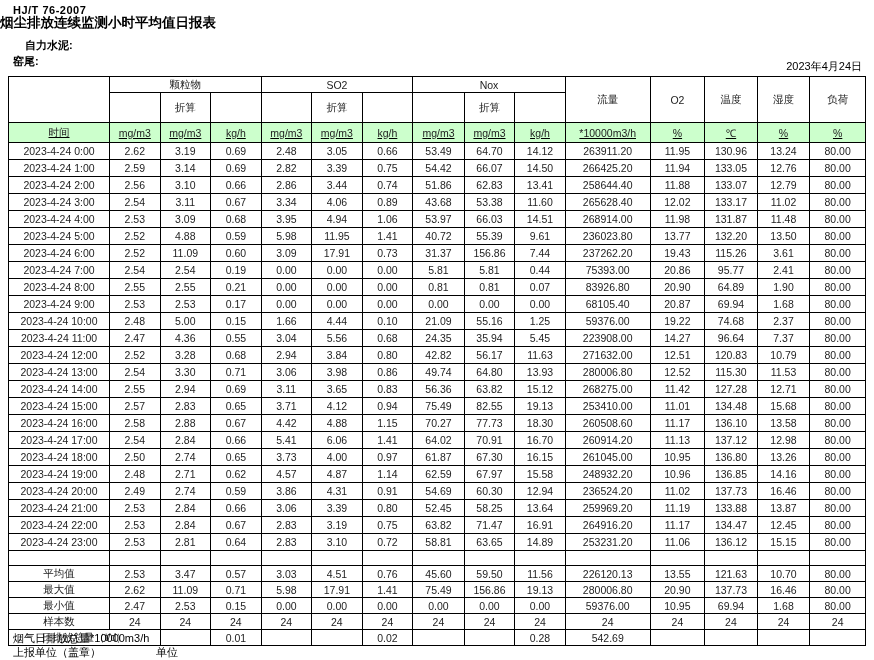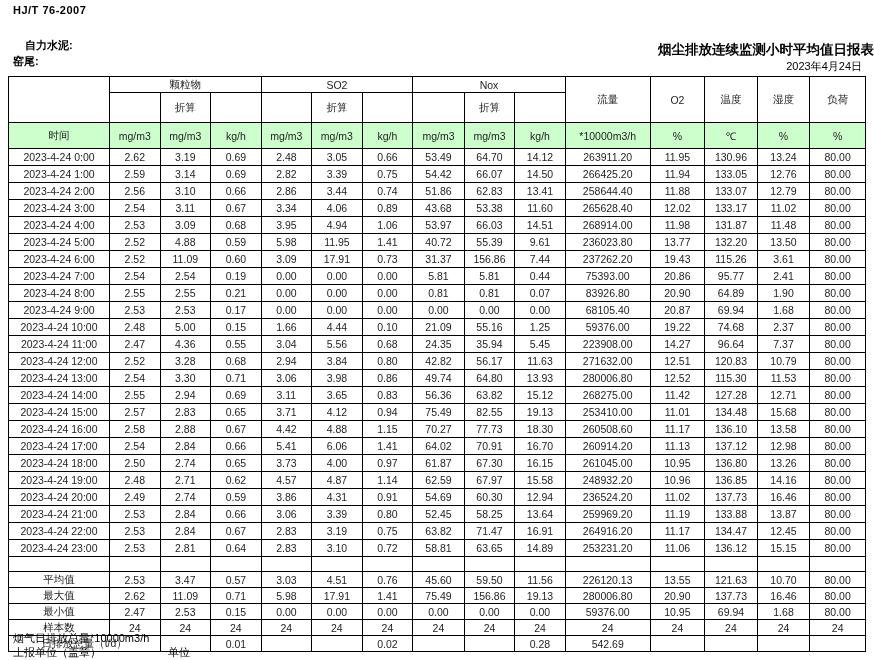--- a/index.html
+++ b/index.html
@@ -6,21 +6,21 @@
   html,body { margin:0; padding:0; }
   body {
     width: 874px; height: 660px;
     background: #ffffff;
     font-family: "Liberation Sans", sans-serif;
     color: #000;
     position: relative;
     overflow: hidden;
   }
   .std-code { position:absolute; left:13px; top:4px; font-size:11px; font-weight:bold; letter-spacing:0.5px; }
-  .report-title { position:absolute; left:0; top:14px; width:100%; text-align:right; font-size:13.5px; font-weight:bold;margin-top:27px; }
+  .report-title { position:absolute; left:0; top:14px; width:100%; text-align:left; font-size:13.5px; font-weight:bold; }
   .company { position:absolute; left:13px; top:38px; font-size:11px; font-weight:bold;margin-left:12px; }
   .kiln { position:absolute; left:13px; top:54px; font-size:11px; font-weight:bold; }
   .report-date { position:absolute; right:12px; top:59px; font-size:11px; }
 
   table.report {
     position:absolute; left:8px; top:76px;
     border-collapse: collapse;
     table-layout: fixed;
     width: 858px;
   }
@@ -30,31 +30,31 @@
     font-weight: normal;
     text-align: center;
     vertical-align: middle;
     padding: 0;
     overflow: hidden;
     white-space: nowrap;
     color: #1c1c1c;
   }
   thead tr.h1 { height:16px;margin-top:30px; }
   thead tr.h2 { height:30px; }
-  thead tr.h3 { height:26px; }
+  thead tr.h3 { height:20px;text-decoration:underline; }
   tbody tr { height:17px; }
   tbody tr.sep-row { height:15px; }
   tbody tr.summary-row { height:16px; }
   tbody tr.total-row { height:16px;margin-left:44px; }
   .green { background: #ccffcc; }
   td.left-cell { text-align:left; padding-left:4px; }
 
   .footer-note { position:absolute; left:13px; top:631px; font-size:11px; }
   .footer-report-unit { position:absolute; left:13px; top:645px; font-size:11px; }
-  .footer-unit { position:absolute; left:168px; top:645px; font-size:11px; }
+  .footer-unit { position:absolute; left:156px; top:645px; font-size:11px; }
 </style>
 </head>
 <body>
 
 <div class="std-code">HJ/T 76-2007</div>
 <div class="report-title">烟尘排放连续监测小时平均值日报表</div>
 <div class="company">自力水泥:</div>
 <div class="kiln">窑尾:</div>
 <div class="report-date">2023年4月24日</div>
 

